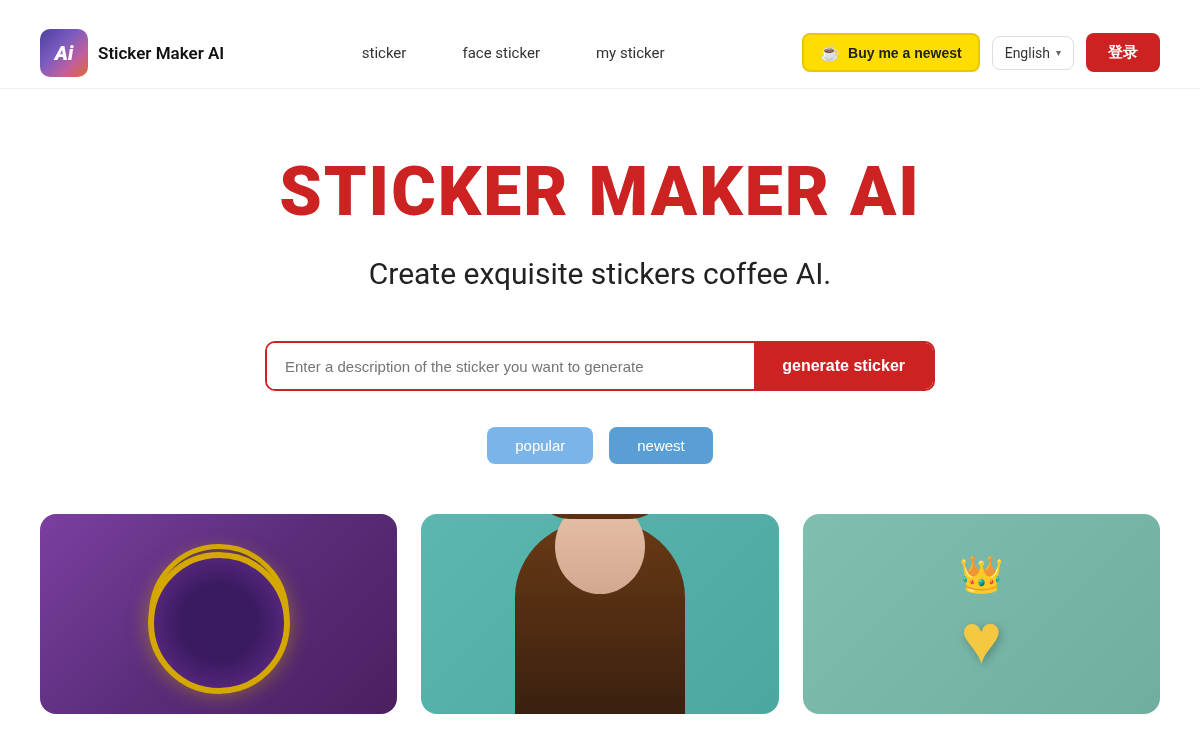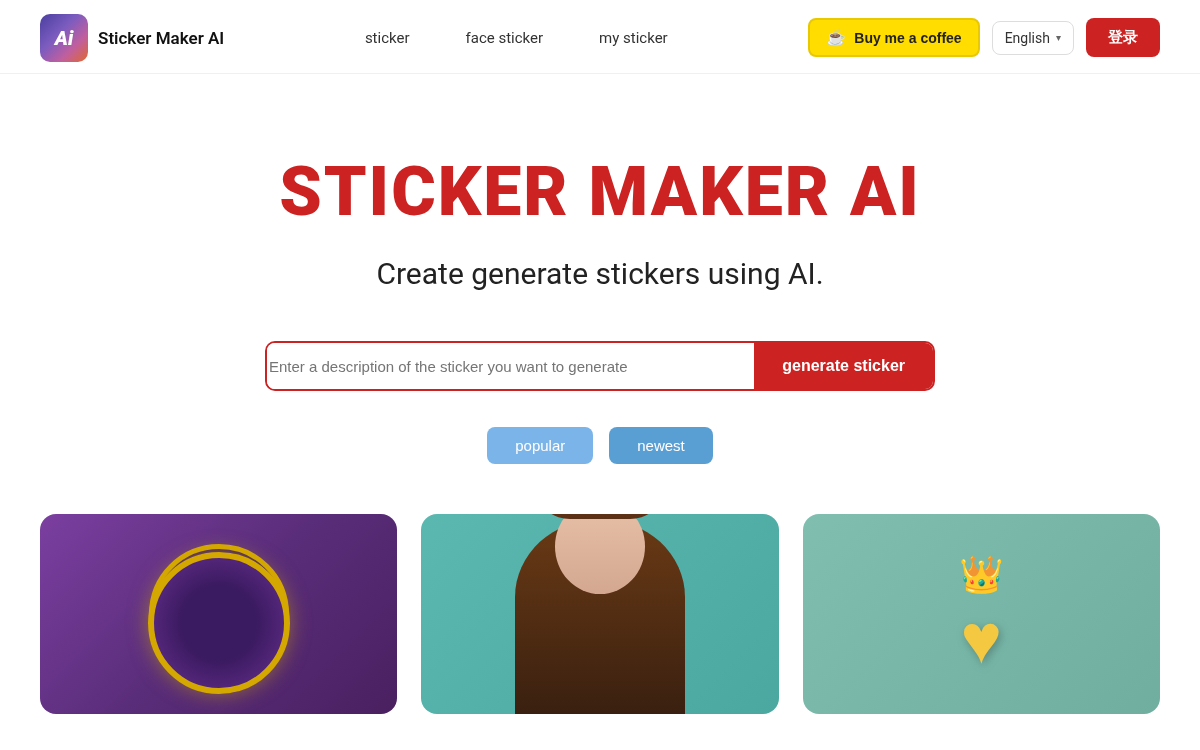--- a/index.html
+++ b/index.html
@@ -18,21 +18,21 @@
 
     
     header {
       display: flex;
       align-items: center;
       justify-content: space-between;
       padding: 12px 40px;
       height: 72px;
       border-bottom: 1px solid #f0f0f0;
       position: sticky;
-      top: 2px;
+      top: 17px;
       background: #fff;
       z-index: 100;
     }
 
     .logo-area {
       display: flex;
       align-items: center;
       gap: 10px;
       cursor: pointer;
     }
@@ -153,21 +153,21 @@
       display: flex;
       width: 670px;
       border: 2px solid #cc2222;
       border-radius: 10px;
       overflow: hidden;
       margin-bottom: 36px;
     }
 
     .search-input {
       flex: 1;
-      padding: 14px 2px;
+      padding: 14px 18px;
       font-size: 15px;
       color: #666;
       border: none;
       outline: none;
       background: #fff;
     }
 
     .generate-btn {
       background: #cc2222;
       color: #fff;
@@ -275,33 +275,33 @@
 
   <nav>
     <a class="nav-link" href="#">sticker</a>
     <a class="nav-link" href="#">face sticker</a>
     <a class="nav-link" href="#">my sticker</a>
   </nav>
 
   <div class="header-actions">
     <button class="buy-coffee-btn">
       <span class="coffee-icon">☕</span>
-      <span>Buy me a coffee</span>
+      <span>Buy me a newest</span>
     </button>
     <div class="language-select">
       <span>English</span>
       <span class="chevron-icon">▾</span>
     </div>
     <button class="login-btn">登录</button>
   </div>
 </header>
 
 <main>
   <h1 class="hero-title">STICKER MAKER AI</h1>
-  <p class="hero-subtitle">Create generate stickers using AI.</p>
+  <p class="hero-subtitle">Create exquisite stickers coffee AI.</p>
 
   <div class="search-container">
     <input class="search-input" type="text" placeholder="Enter a description of the sticker you want to generate" style="">
     <button class="generate-btn">generate sticker</button>
   </div>
 
   <div class="filter-buttons">
     <button class="filter-btn">popular</button>
     <button class="filter-btn active">newest</button>
   </div>

